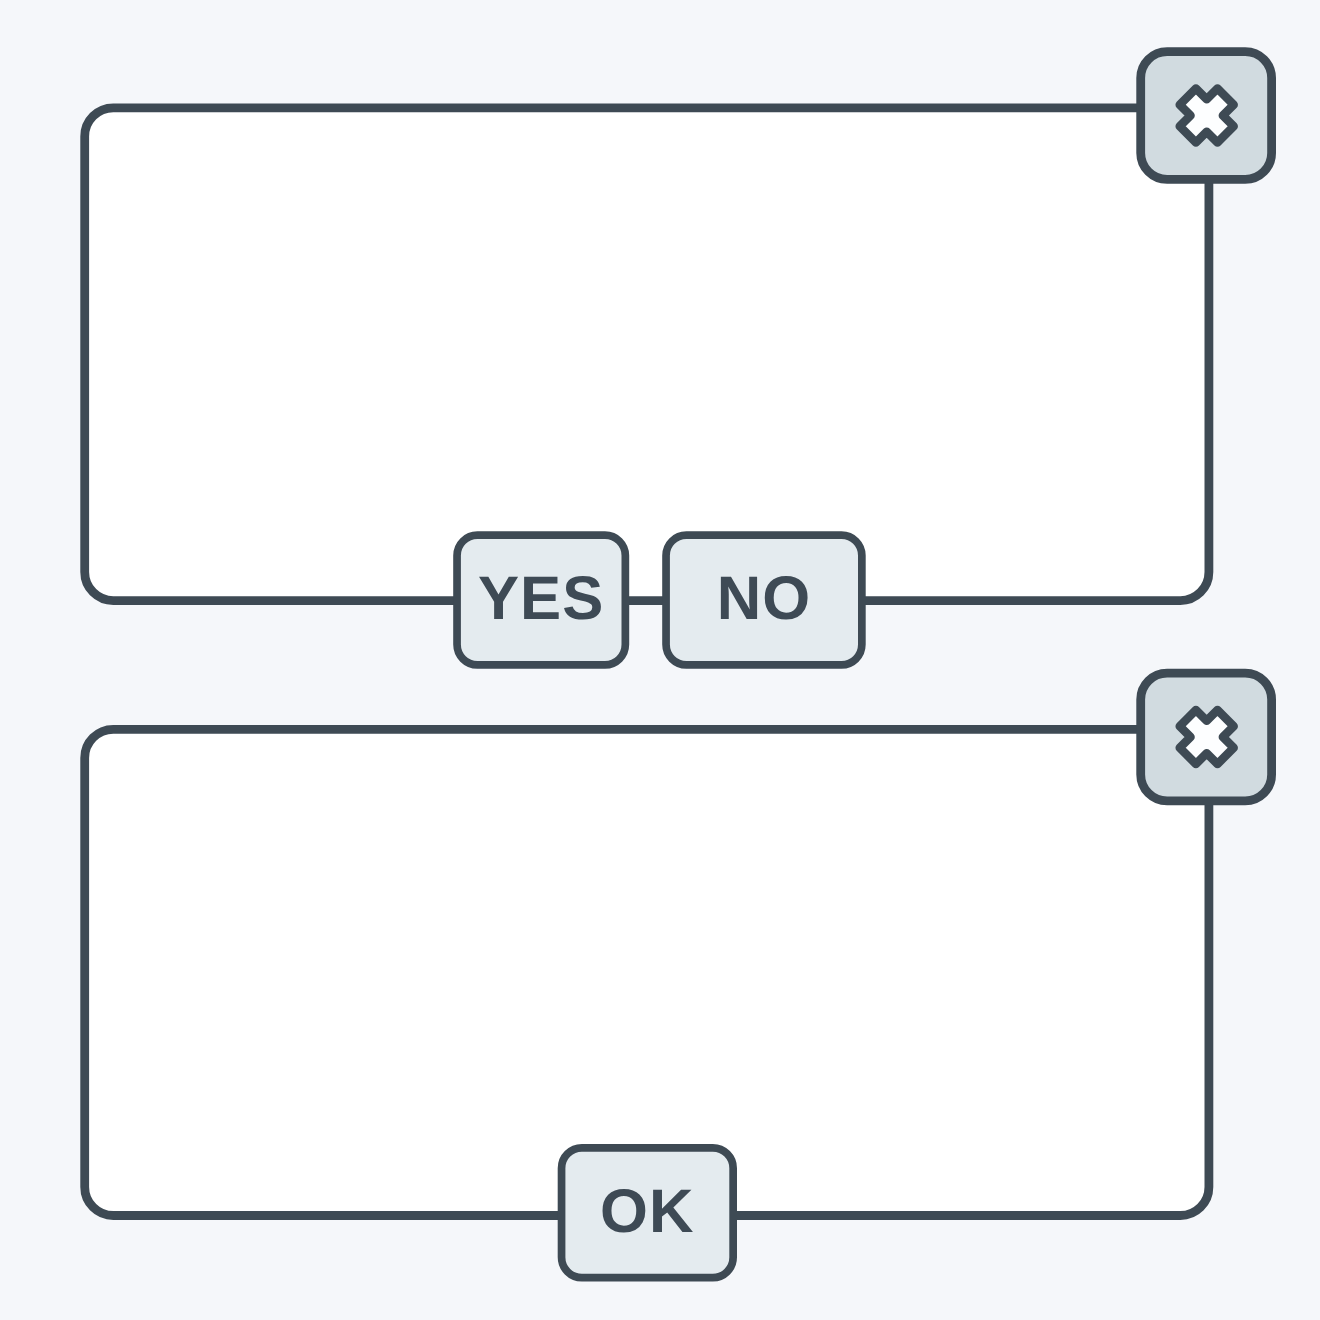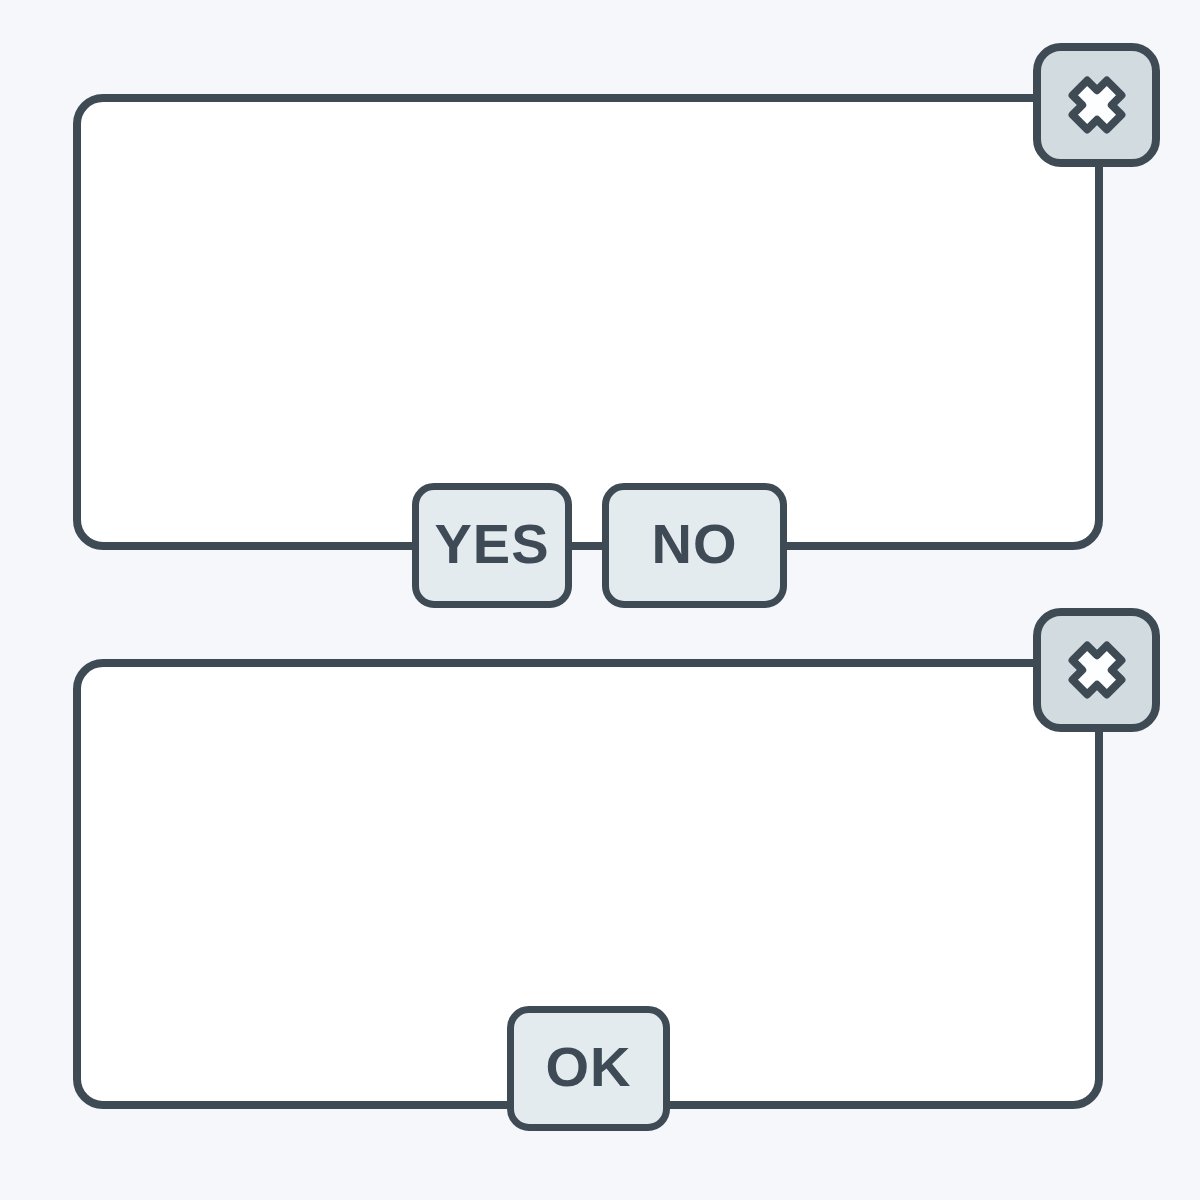--- a/index.html
+++ b/index.html
@@ -53,21 +53,21 @@
     color: #3e4a55;
     font-family: "Liberation Sans", sans-serif;
     font-weight: 700;
     font-size: 56px;
     letter-spacing: 1px;
     display: flex; align-items: center; justify-content: center;
     padding: 0 0 4px 0;
   }
   .dlg-btn--yes { left: 412px; top: 483px; width: 160px; }
   .dlg-btn--no  { left: 602px; top: 483px; width: 185px; }
-  .dlg-btn--ok  { left: 507px; top: 1006px; width: 163px; }
+  .dlg-btn--ok  { left: 507px; top: 1040px; width: 163px; }
 </style>
 </head>
 <body>
 
 <div class="stage">
 
   <div class="dialog dialog--confirm"></div>
 
   <button class="close-btn close-btn--confirm">
     <span>

